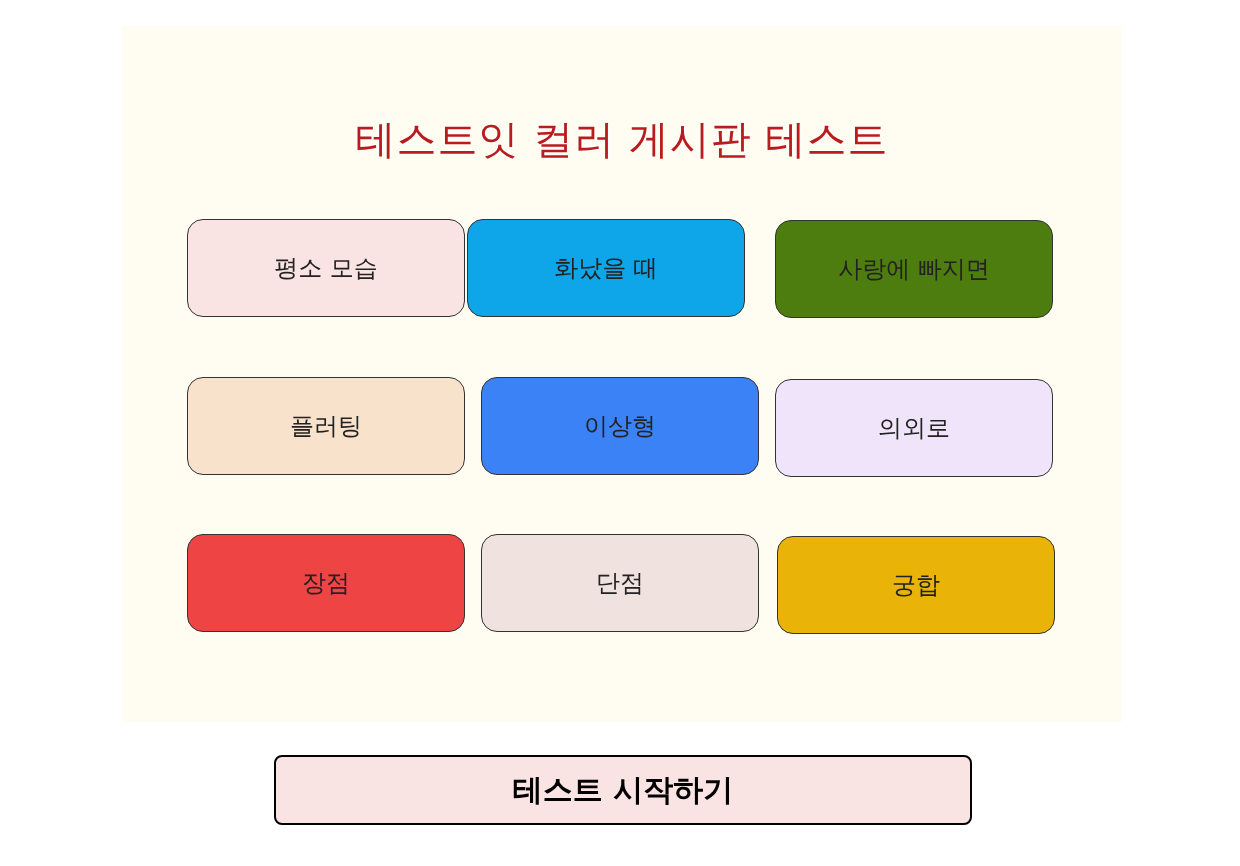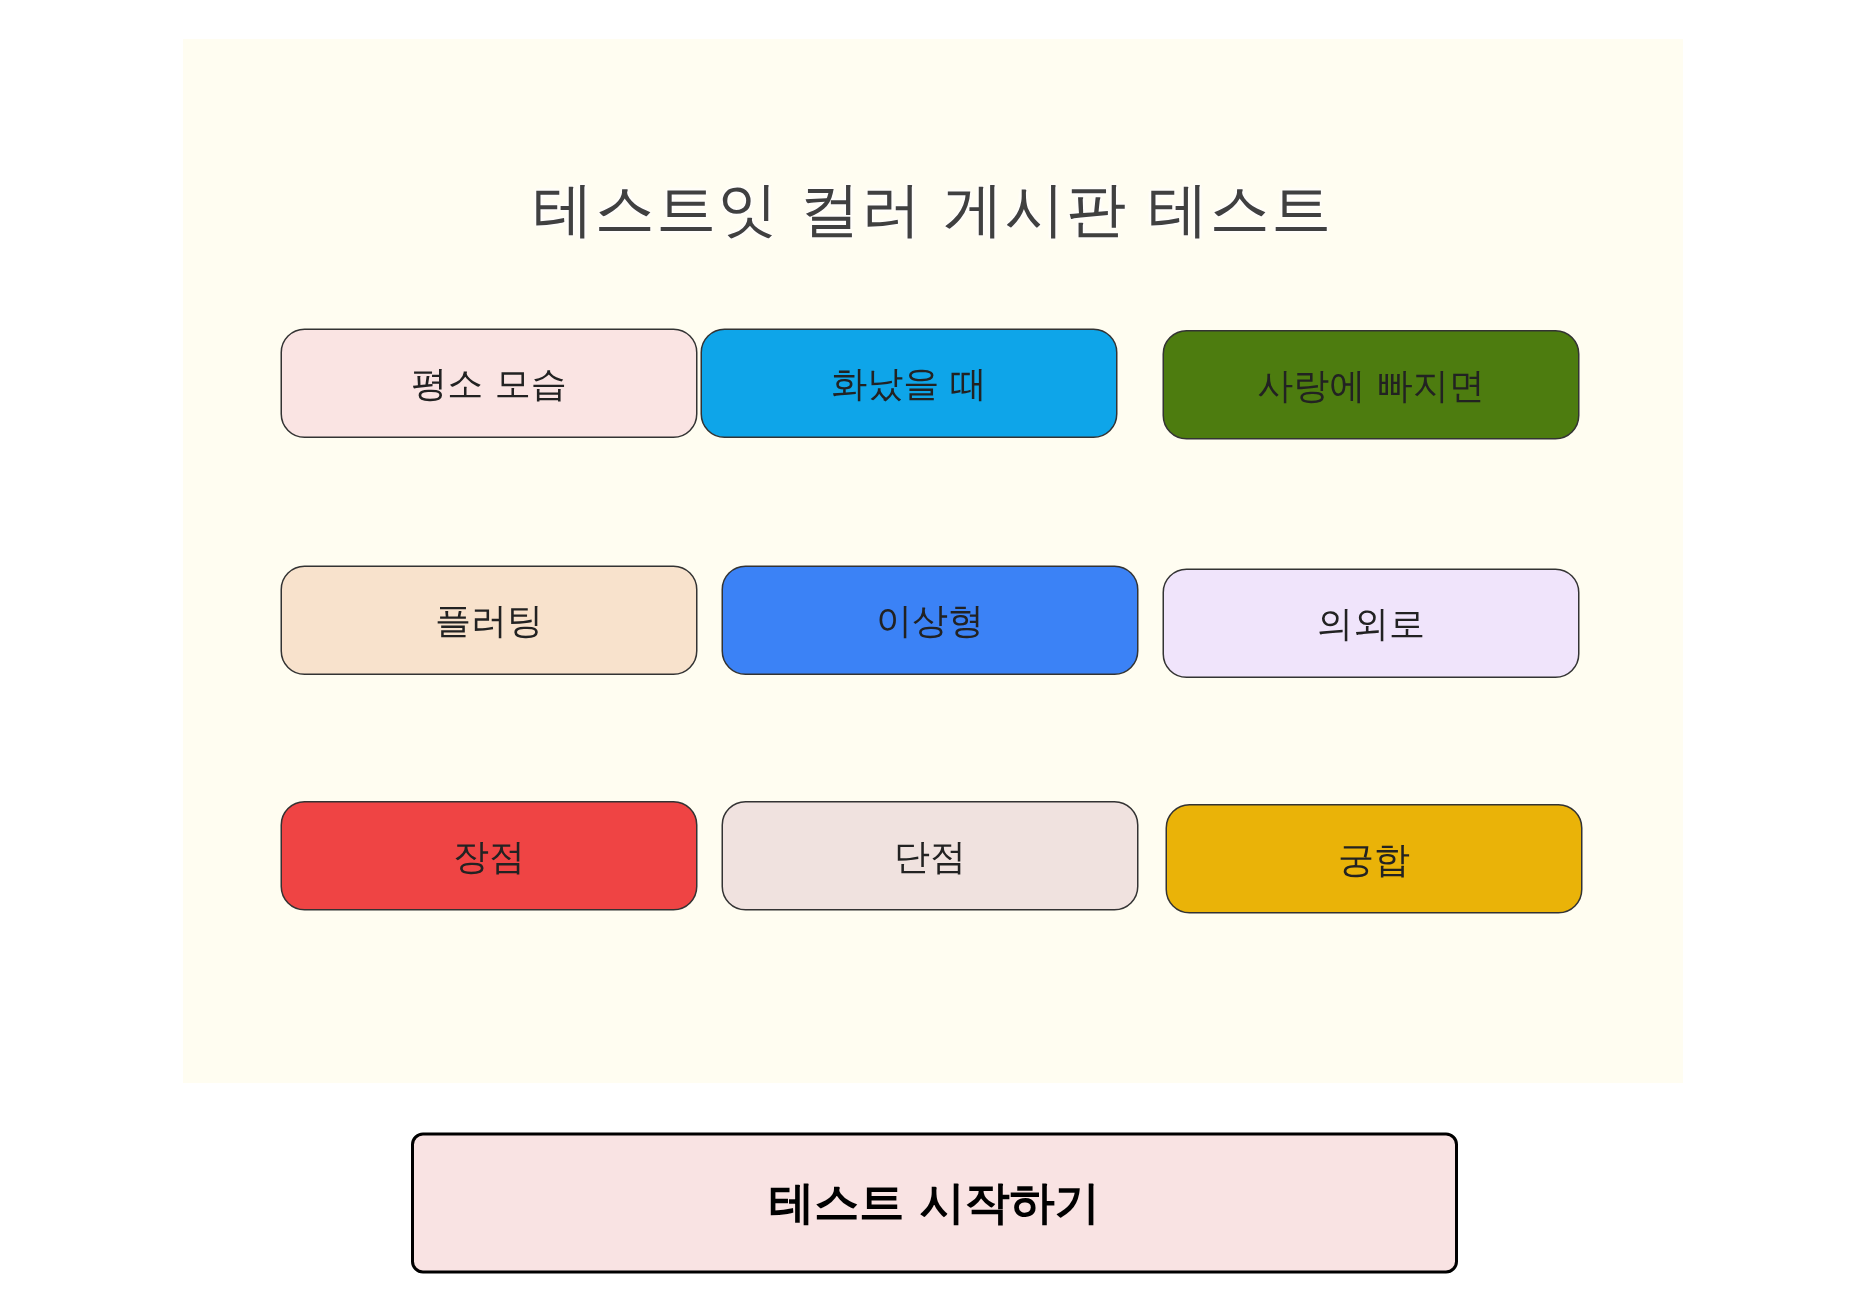--- a/index.html
+++ b/index.html
@@ -1,25 +1,25 @@
 <!DOCTYPE html>
 <html><head>
 <meta charset="utf-8">
 <style>
   html, body { margin:0; padding:0; background:#ffffff; }
   body { width:1240px; height:866px; position:relative; overflow:hidden;
          font-family:"DejaVu Sans","Liberation Sans",sans-serif; }
   .panel { position:absolute; left:122px; top:26px; width:1000px; height:696px; background:#fffdf1; }
   .title { position:absolute; left:0; top:86px; width:1000px; text-align:center;
-           font-size:40px; color:#404040; letter-spacing:1px;
+           font-size:40px; color:#b91c1c; letter-spacing:1px;
            text-shadow:0 0 3px #fff, 0 0 3px #fff, 0 0 3px #fff; }
-  .tile { position:absolute; width:278px; height:73px; border:1.5px solid #333;
+  .tile { position:absolute; width:278px; height:98px; border:1.5px solid #333;
           border-radius:16px; box-sizing:border-box; display:flex; align-items:center;
           justify-content:center; font-size:24px; color:#222; cursor:pointer; }
-  .start { position:absolute; left:274px; top:755px; width:698px; height:94px;
+  .start { position:absolute; left:274px; top:755px; width:698px; height:70px;
            border:2px solid #000; border-radius:8px; box-sizing:border-box;
            display:flex; align-items:center; justify-content:center;
            font-size:30px; font-weight:bold; color:#000; cursor:pointer; }
 </style>
 </head>
 <body>
 
 <div class="panel">
   <div class="title">테스트잇 컬러 게시판 테스트</div>
 </div>

